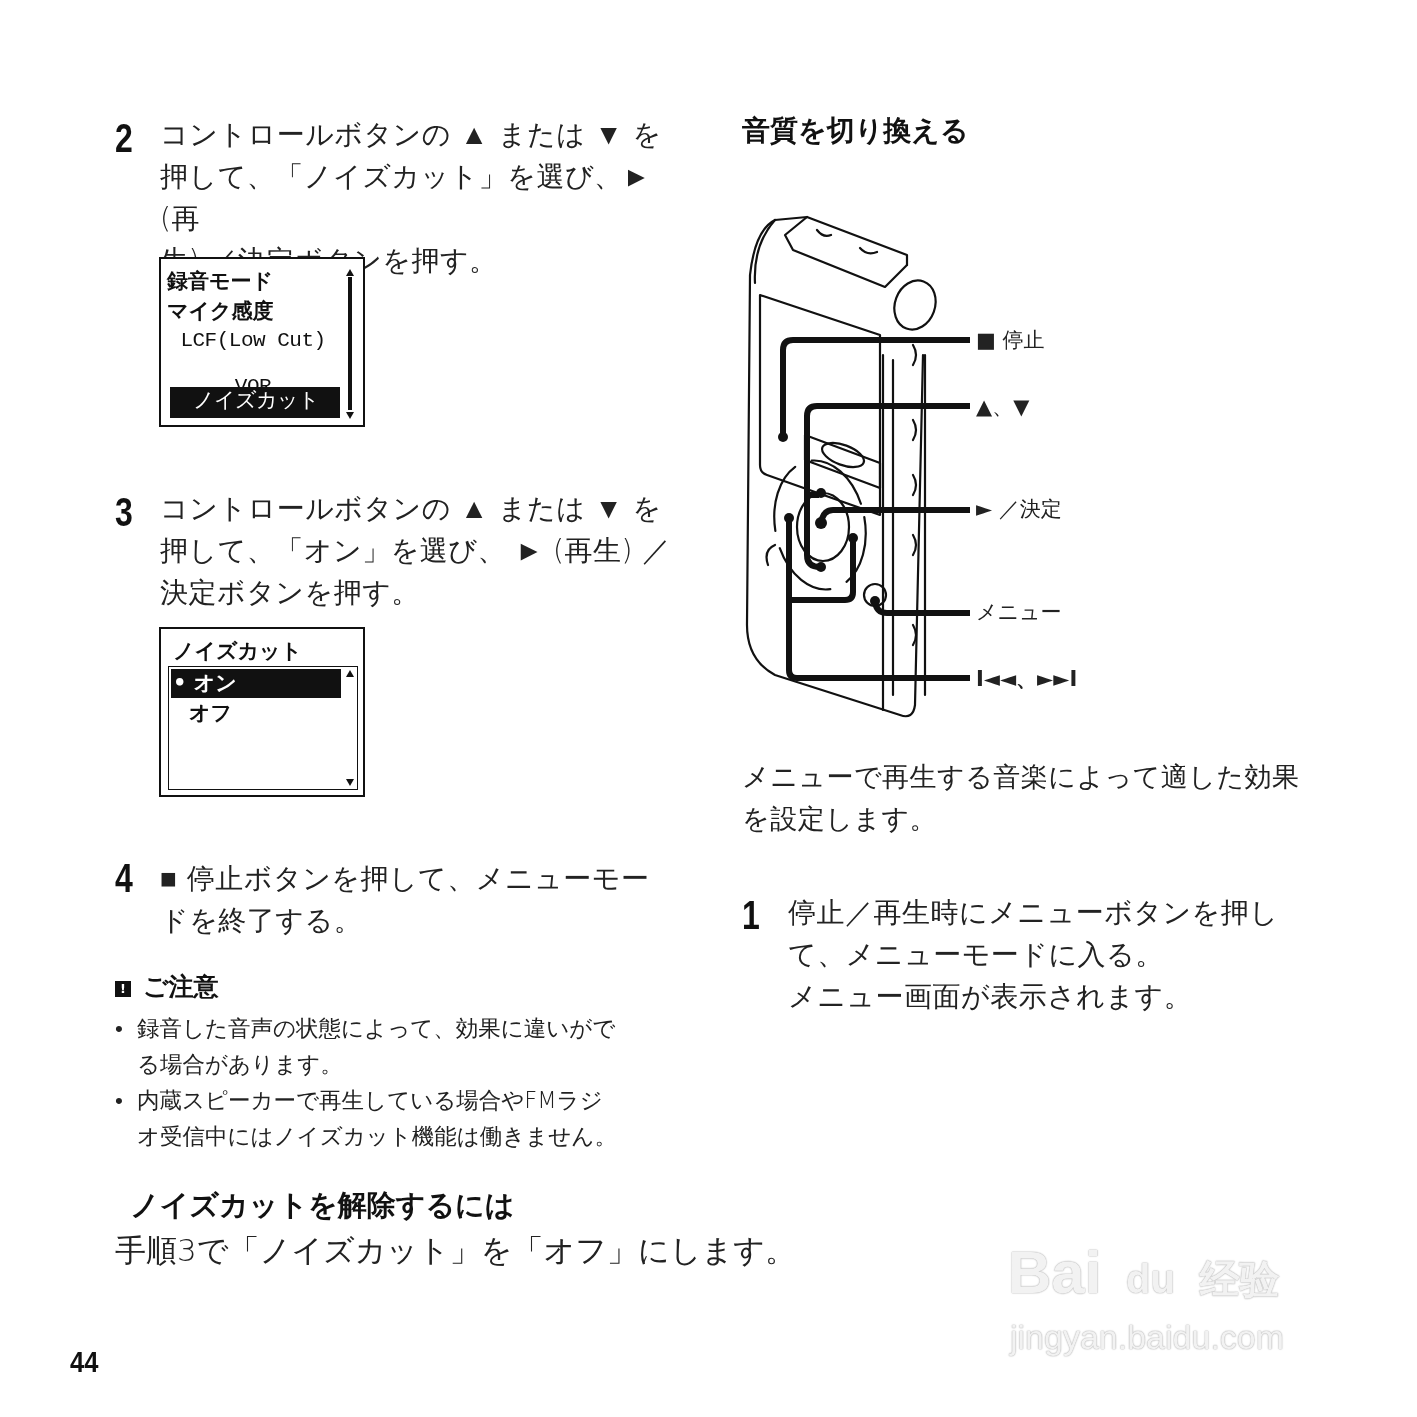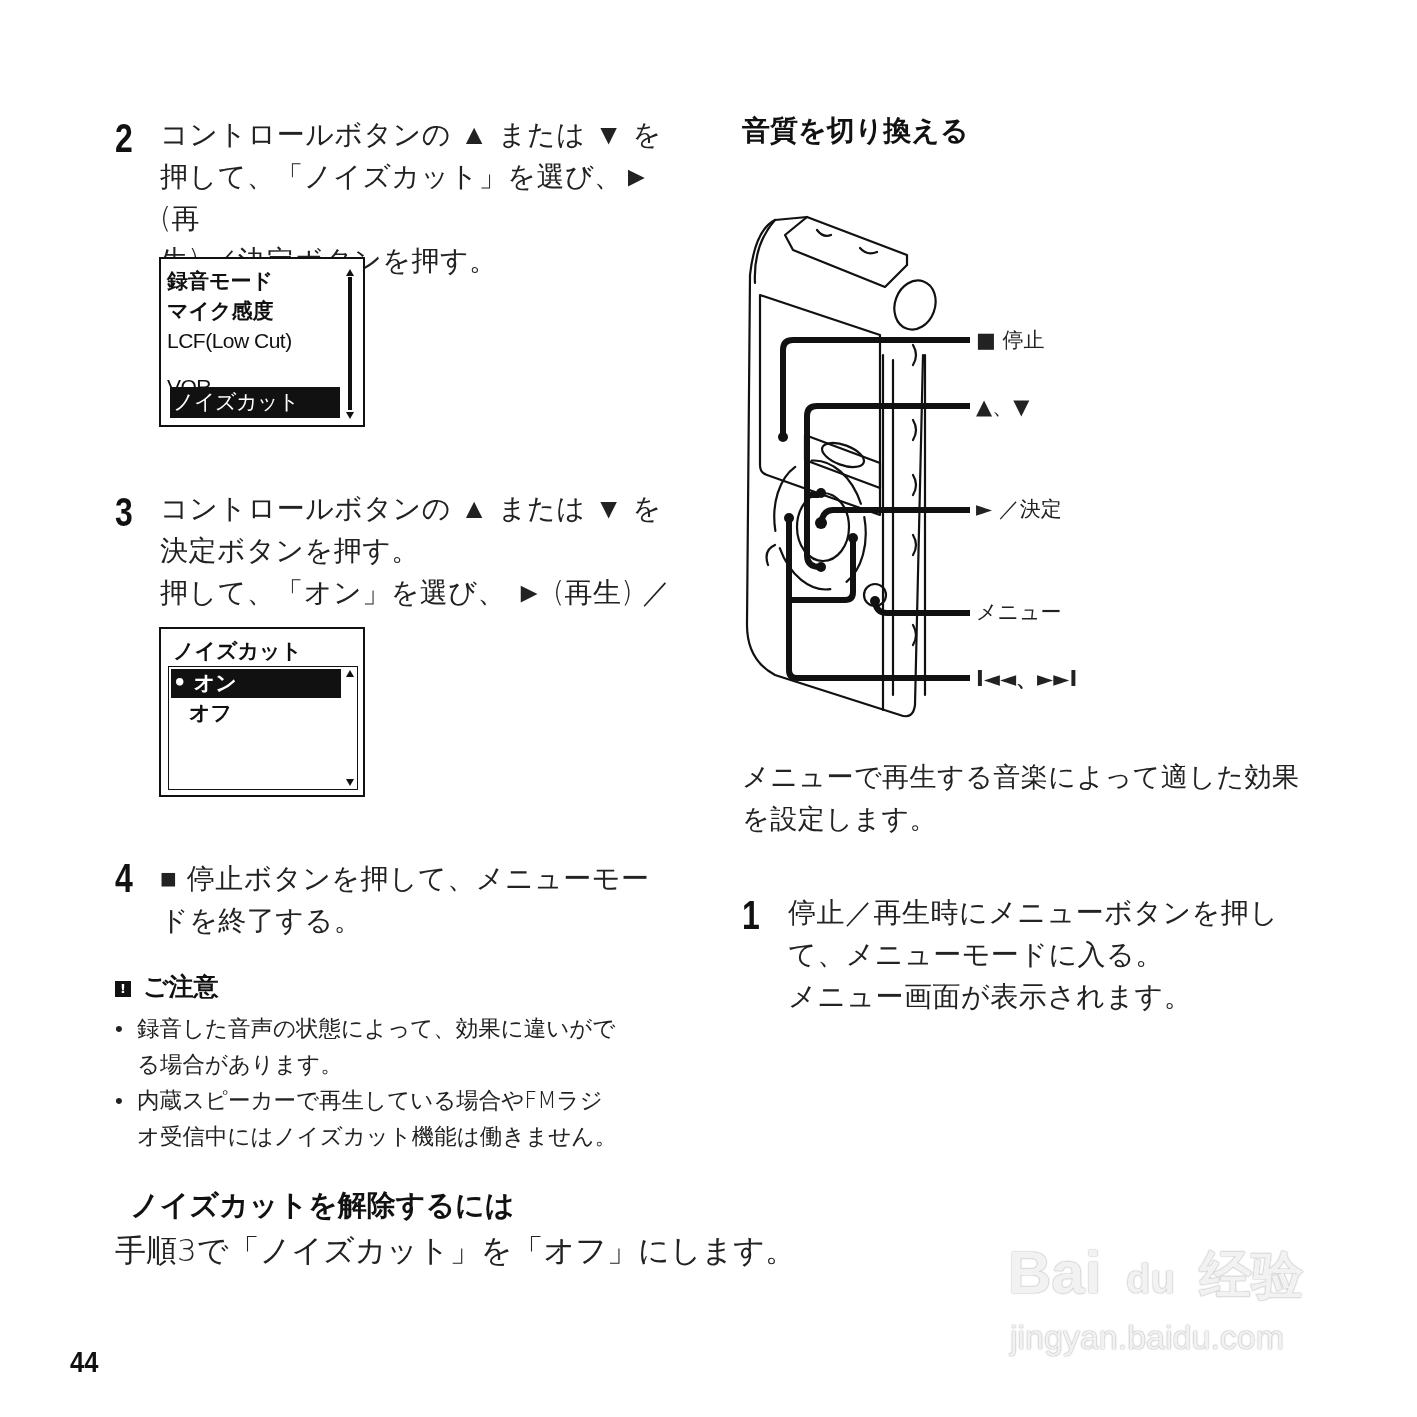--- a/index.html
+++ b/index.html
@@ -5,21 +5,21 @@
   html, body { margin:0; padding:0; background:#ffffff; }
   body { width:1417px; height:1417px; position:relative; overflow:hidden;
          font-family:"DejaVu Sans","Liberation Sans",sans-serif; color:#1a1a1a; }
   .abs { position:absolute; }
   .stepnum { position:absolute; font-family:"Liberation Sans","DejaVu Sans",sans-serif; font-weight:bold;
              font-size:40px; line-height:44px; transform:scaleX(0.8); transform-origin:left top; color:#111; }
   .steptext { position:absolute; font-size:28px; line-height:42px; font-weight:300; color:#222; letter-spacing:0.5px; }
   .lcd { position:absolute; border:2px solid #111; background:#fff; box-sizing:border-box; }
   .lcd-inner { position:absolute; border:1.5px solid #111; box-sizing:border-box; }
   .lcd-row { position:absolute; left:4px; font-size:21px; line-height:28px; height:29px; font-weight:bold; color:#111; white-space:nowrap; padding-left:2px; }
-  .lcd-row.light { font-weight:normal; font-family:Liberation Sans, sans-serif; letter-spacing:-0.5px; }
+  .lcd-row.light { font-weight:normal; font-family:Liberation Mono, monospace; letter-spacing:-0.5px;text-align:center; }
   .lcd-row.sel { background:#111; color:#fff; }
   .scrollbar { position:absolute; width:10px; }
   .scroll-arrow-up { width:0; height:0; border-left:4px solid transparent; border-right:4px solid transparent; border-bottom:7px solid #111; position:absolute; left:1px; }
   .scroll-arrow-down { width:0; height:0; border-left:4px solid transparent; border-right:4px solid transparent; border-top:7px solid #111; position:absolute; left:1px; }
   .scroll-track { position:absolute; left:3px; width:4px; background:#111; }
   .section-title { position:absolute; font-size:28px; font-weight:bold; color:#111; }
   .note-title { position:absolute; font-size:25px; font-weight:bold; color:#111; }
   .note-icon { display:inline-block; width:16px; height:16px; background:#111; color:#fff; font-size:13px; line-height:16px; text-align:center; font-weight:bold; vertical-align:2px; margin-right:12px; }
   .bullet-item { position:absolute; font-size:22.5px; line-height:36px; font-weight:300; color:#222; padding-left:22px; }
   .bullet-item::before { content:"•"; position:absolute; left:0; top:0; }
@@ -47,22 +47,22 @@
   <div class="scrollbar" style="left:184px; top:10px; height:150px;">
     <div class="scroll-arrow-up" style="top:0;"></div>
     <div class="scroll-track" style="top:8px; height:133px;"></div>
     <div class="scroll-arrow-down" style="top:143px;"></div>
   </div>
 </div>
 
 <div class="stepnum" style="left:115px; top:490px;">3</div>
 <div class="steptext" style="left:160px; top:488px; width:540px;">
   <div>コントロールボタンの ▲ または ▼ を</div>
+  <div>押して、「オン」を選び、 ► (再生) ／</div>
   <div>決定ボタンを押す。</div>
-  <div>押して、「オン」を選び、 ► (再生) ／</div>
 </div>
 
 <div class="lcd" style="left:159px; top:627px; width:206px; height:170px;">
   <div class="lcd-row" style="top:8px; left:10px; font-weight:bold;">ノイズカット</div>
   <div class="lcd-inner" style="left:7px; top:37px; width:190px; height:124px;">
     <div class="lcd-row sel" style="top:2px; left:2px; width:168px;">• オン</div>
     <div class="lcd-row" style="top:32px; left:2px; padding-left:18px;">オフ</div>
     <div class="scrollbar" style="left:176px; top:3px; height:118px;">
       <div class="scroll-arrow-up" style="top:0;"></div>
       <div class="scroll-arrow-down" style="top:109px;"></div>
@@ -156,15 +156,15 @@
   <div>停止／再生時にメニューボタンを押し</div>
   <div>て、メニューモードに入る。</div>
   <div>メニュー画面が表示されます。</div>
 </div>
 
 <div class="watermark" style="left:1008px; top:1238px; font-size:60px; font-weight:bold;">
   <span>Bai</span>
   <span style="display:inline-block; position:relative; font-size:40px; padding:0 8px;">
     <span>du</span>
   </span>
-  <span style="font-size:52px; font-family:'DejaVu Sans',sans-serif;">经验</span>
+  <span style="font-size:40px; font-family:'DejaVu Sans',sans-serif;">经验</span>
 </div>
 <div class="watermark" style="left:1010px; top:1318px; font-size:34px;">jingyan.baidu.com</div>
 
 </body></html>

